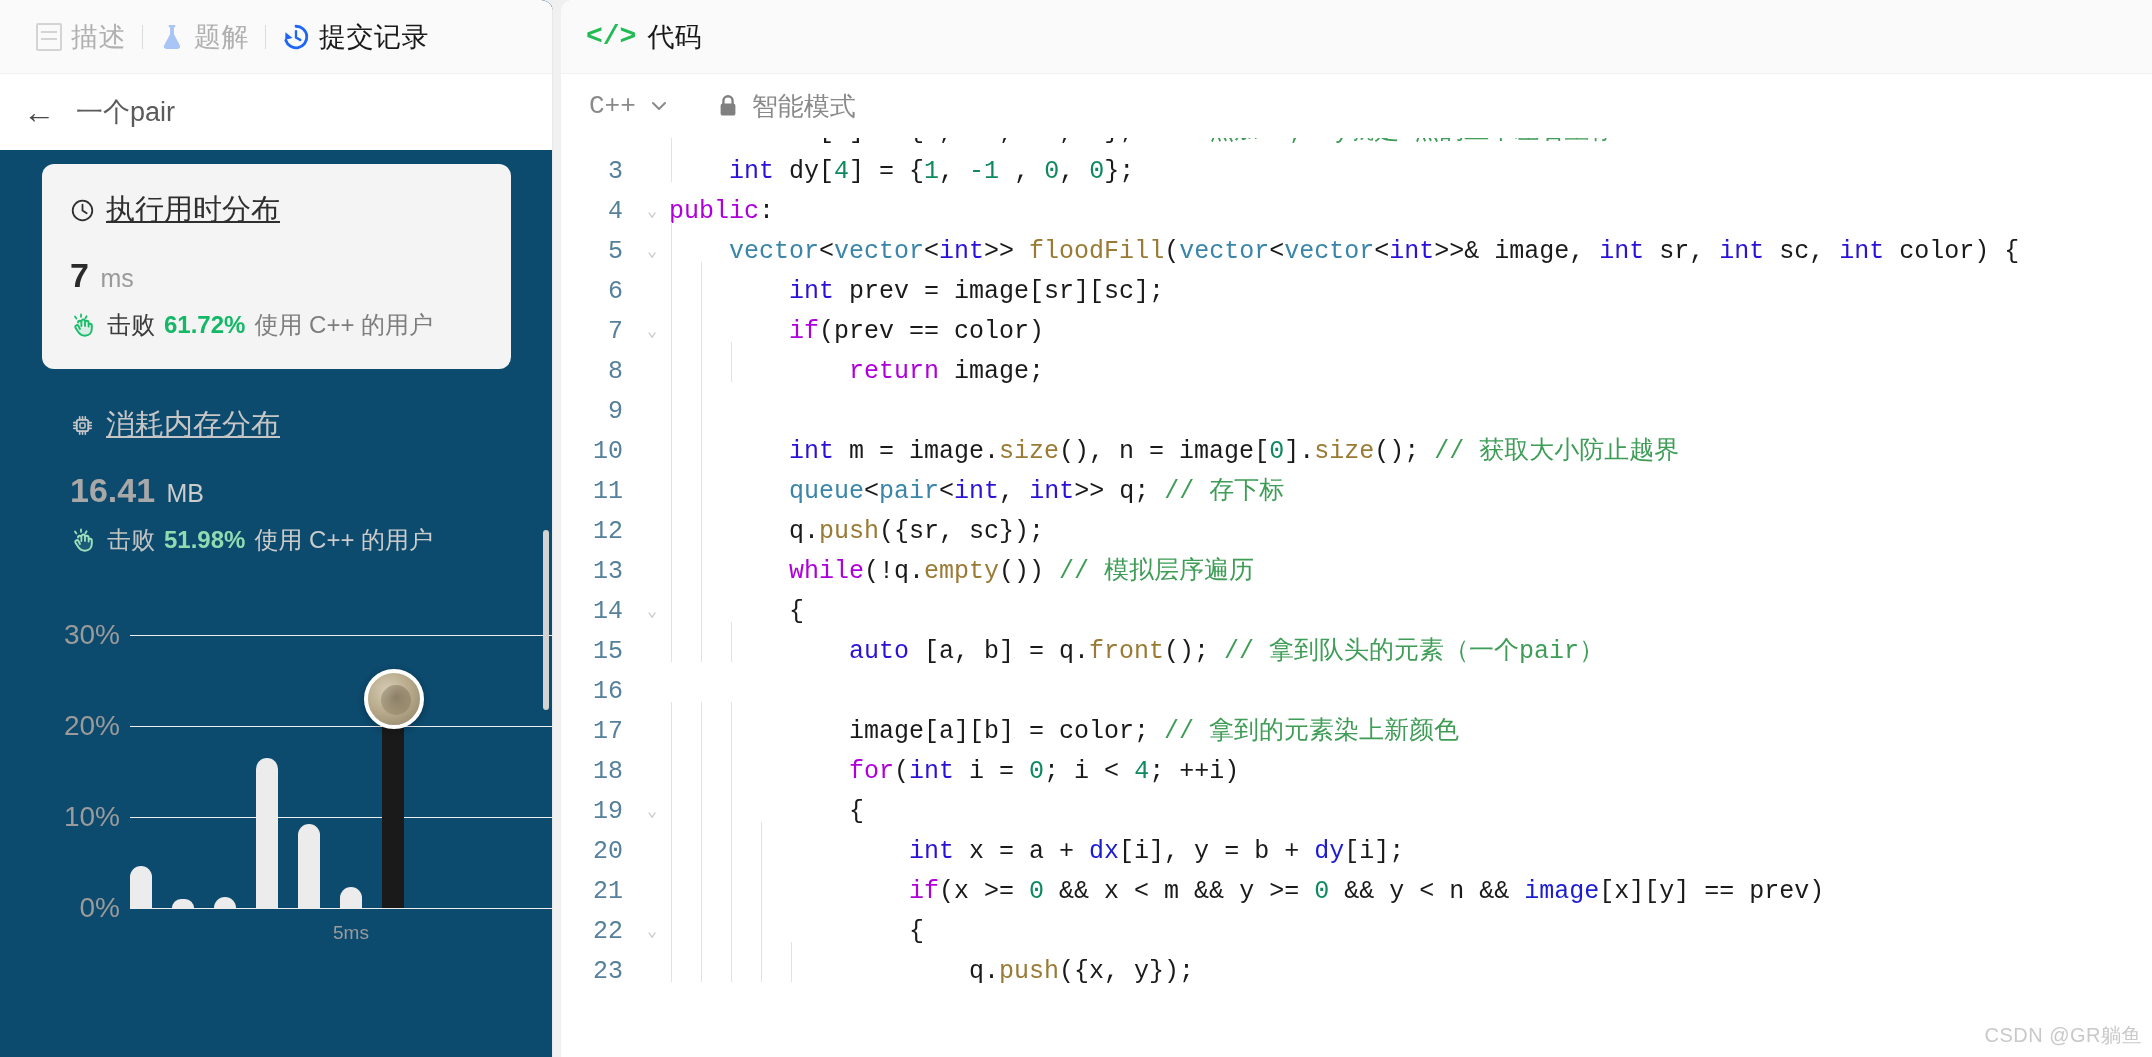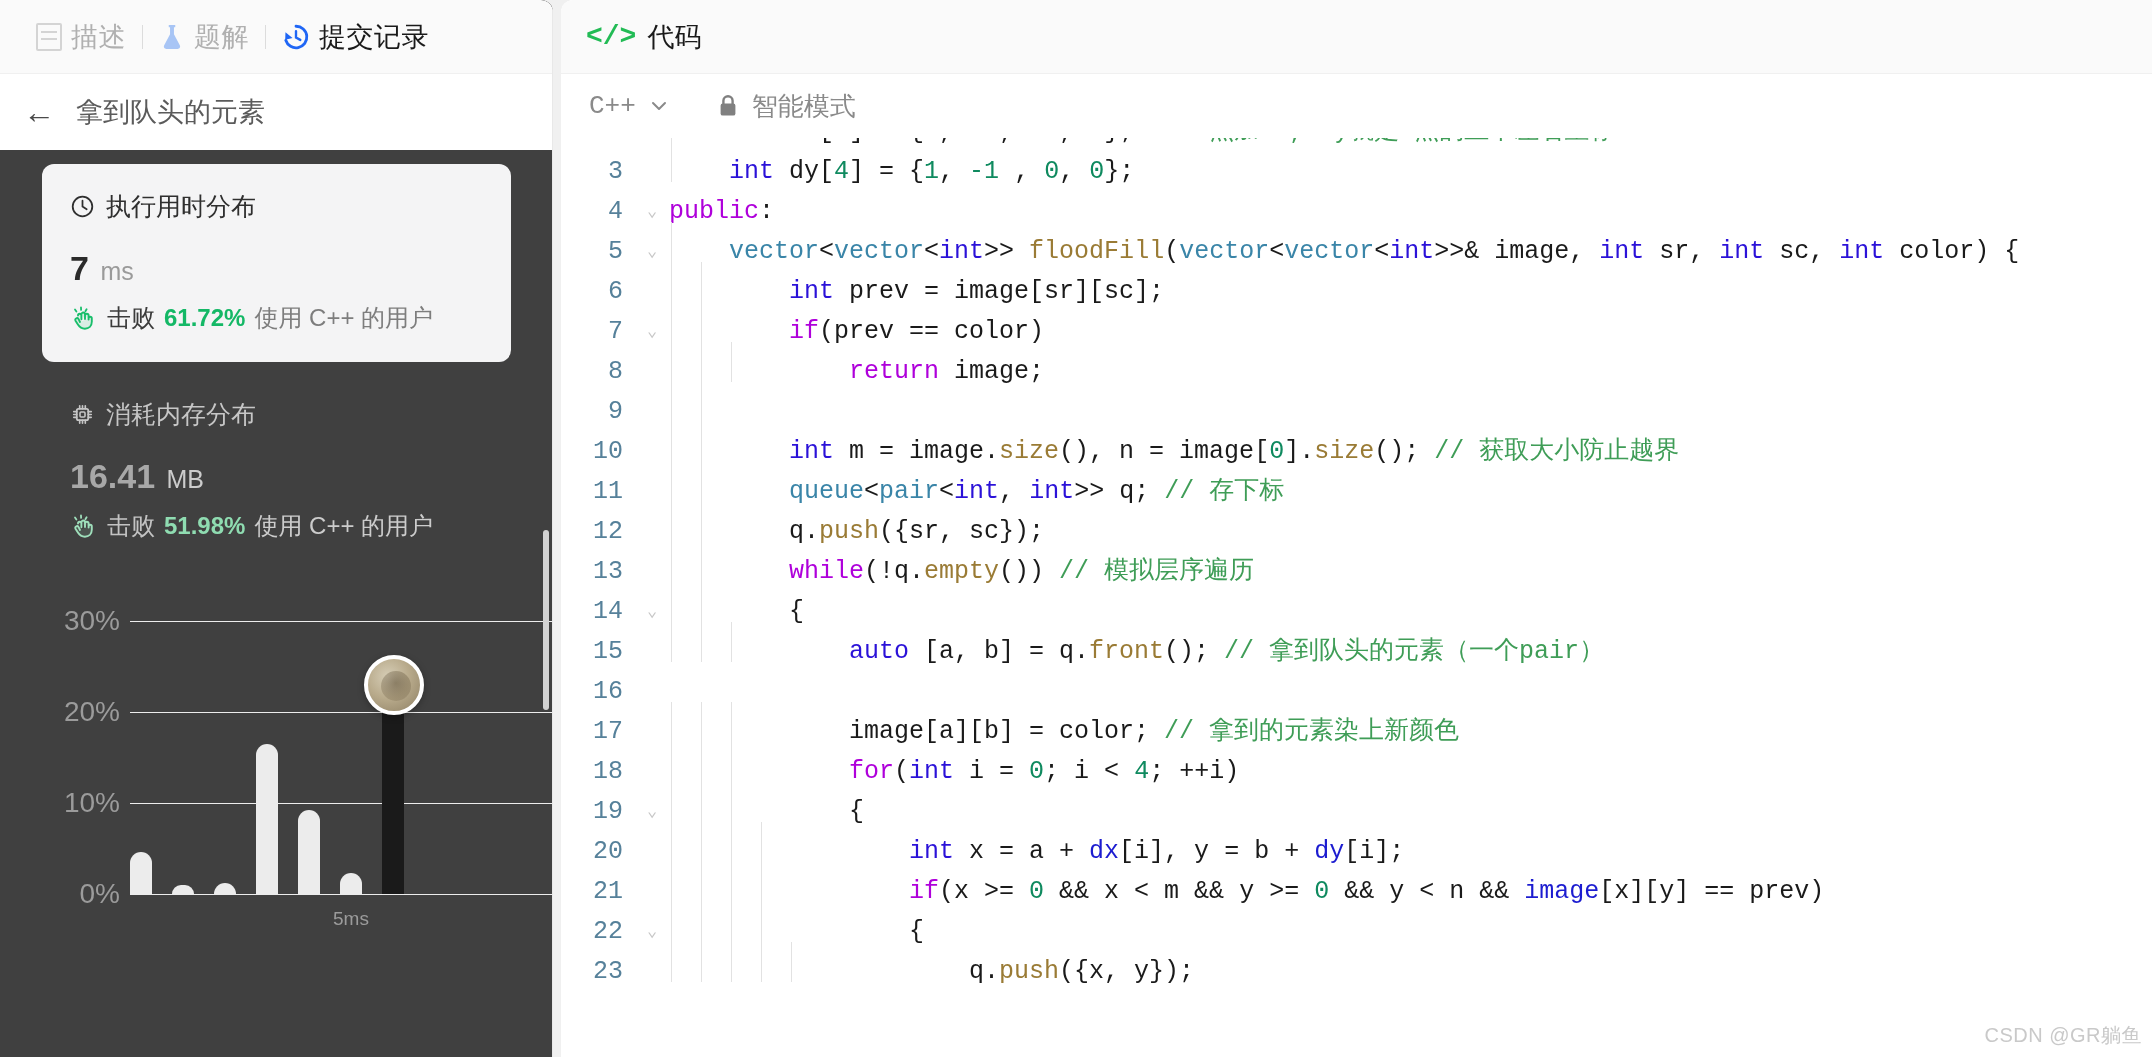--- a/index.html
+++ b/index.html
@@ -7,21 +7,21 @@
     width: 2152px; height: 1057px;
     background: #ffffff;
     font-family: "Liberation Sans", sans-serif;
     overflow: hidden;
   }
   .app { display: flex; width: 2152px; height: 1057px; background: #f0f0f0; }
 
   
   .left-panel {
     width: 553px; height: 1057px;
-    background: #404040;
+    background: #0c4a6e;
     border-top-right-radius: 12px;
     position: relative;
     display: flex; flex-direction: column;
     overflow: hidden;
   }
   .tabbar {
     height: 74px; flex: 0 0 74px;
     background: #fafafa;
     border-bottom: 1px solid #f0f0f0;
     display: flex; align-items: center;
@@ -61,21 +61,21 @@
   .panel-body { flex: 1; position: relative; padding: 0 30px; overflow: hidden; }
 
   .stat-card {
     margin: 14px 12px 0 12px;
     background: #f4f4f5;
     border-radius: 12px;
     padding: 26px 28px 28px 28px;
   }
   .stat-card.inactive { background: transparent; padding-top: 22px; }
   .stat-head { display: flex; align-items: center; gap: 11px; margin-bottom: 26px; }
-  .stat-head-title { font-size: 25px; color: #2f2f2f; }
+  .stat-head-title { font-size: 29px; color: #2f2f2f; text-decoration: underline; }
   .stat-card.inactive .stat-head-title { color: #c6c6c6; }
   .icon-clock { width: 25px; height: 25px; display: block; }
   .icon-chip { width: 25px; height: 25px; display: block; }
 
   .stat-value { margin-bottom: 14px; }
   .stat-num { font-size: 34px; font-weight: bold; color: #2a2a2a; }
   .stat-unit { font-size: 25px; color: #9a9a9a; margin-left: 7px; }
   .stat-card.inactive .stat-num { color: #a8a8a8; }
   .stat-card.inactive .stat-unit { color: #cccccc; }
 
@@ -201,21 +201,21 @@
           <path d="M13 3a10 10 0 1 1-9.5 13" stroke="#1f66f5" stroke-width="2.6" fill="none" stroke-linecap="round"></path>
           <path d="M3.2 8.5 L3.0 15.6 L9.8 14.0 Z" fill="#1f66f5"></path>
           <path d="M13 7.5v6l4 2.2" stroke="#1f66f5" stroke-width="2.2" fill="none" stroke-linecap="round"></path>
         </svg>
         <span class="tab-label">提交记录</span>
       </div>
     </div>
 
     <div class="subheader">
       <span class="back-arrow">←</span>
-      <span class="subheader-title">拿到队头的元素</span>
+      <span class="subheader-title">一个pair</span>
     </div>
 
     <div class="panel-body">
 
       <div class="stat-card">
         <div class="stat-head">
           <svg class="icon-clock" viewBox="0 0 24 24">
             <circle cx="12" cy="12" r="9.4" stroke="#2f2f2f" stroke-width="1.7" fill="none"></circle>
             <path d="M12 6.4V12l4 2.6" stroke="#2f2f2f" stroke-width="1.7" fill="none" stroke-linecap="round"></path>
           </svg>

